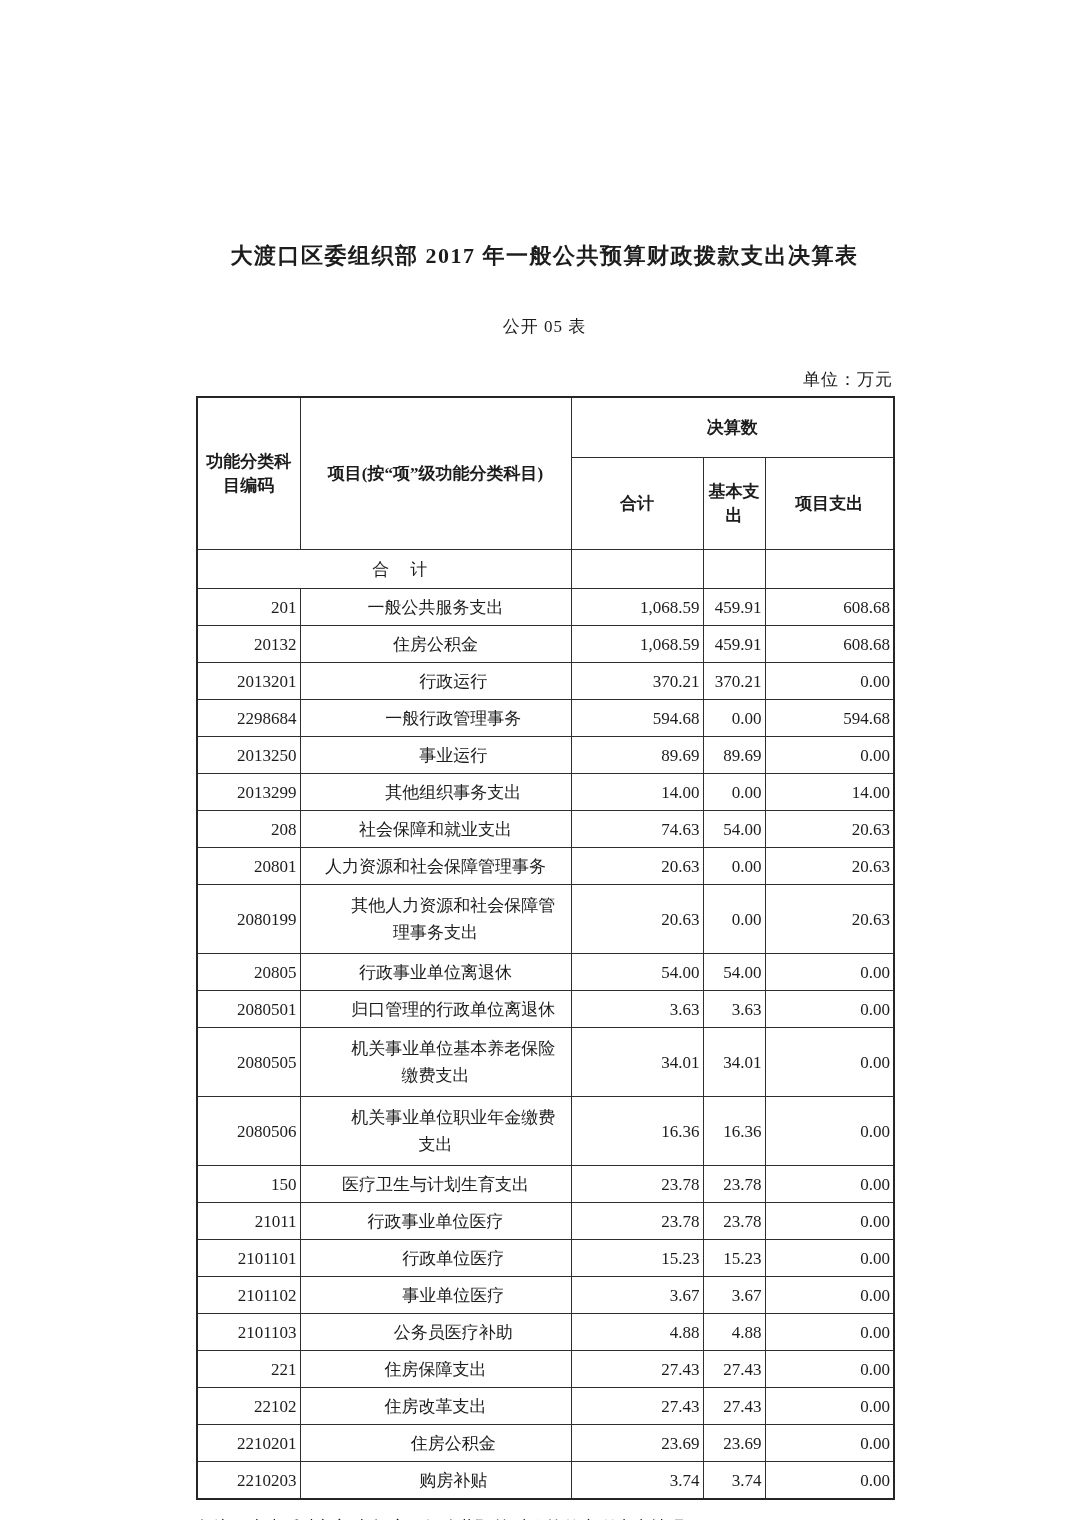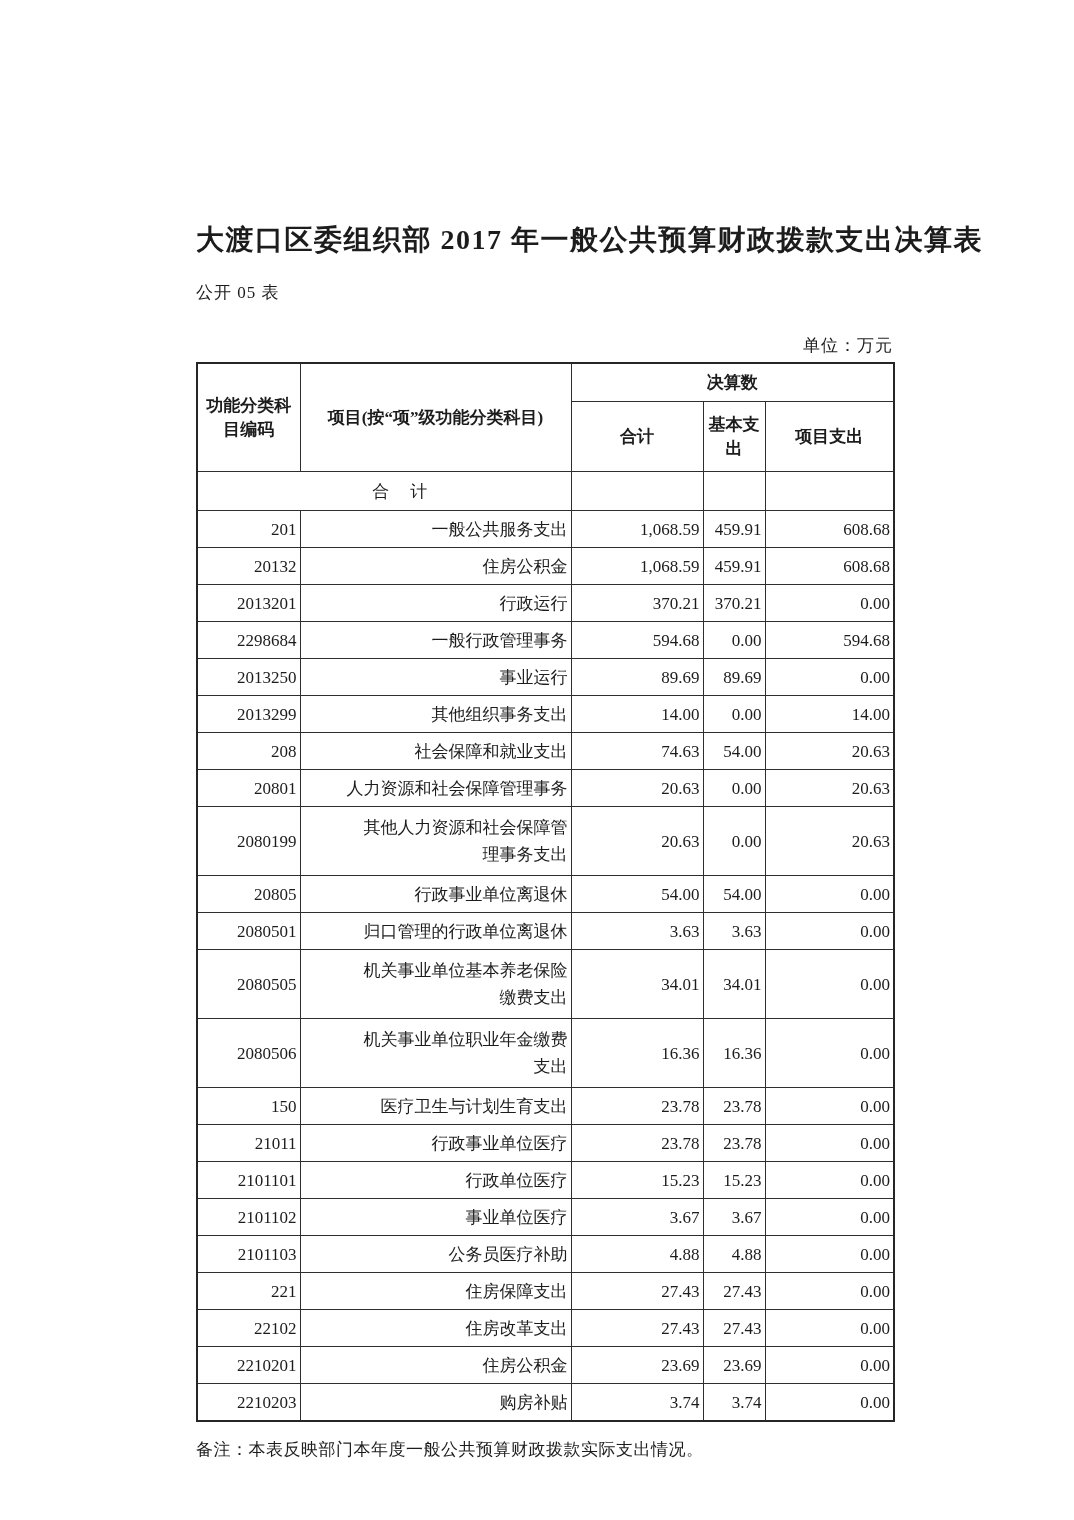--- a/index.html
+++ b/index.html
@@ -17,31 +17,31 @@
   .page {
     box-sizing: border-box;
     width: 1074px;
     height: 1520px;
     padding: 224px 181px 0 196px;
   }
   .content {
     width: 697px;
   }
   .title {
-    margin: 0;
-    text-align: center;
-    font-size: 28px;
+    margin: 16px;
+    text-align: center;
+    font-size: 22px;
     font-weight: bold;
     letter-spacing: 1.5px;
     line-height: 32px;
     white-space: nowrap;
   }
   .meta-open {
-    margin-top: 26px;
-    text-align: left;
+    margin-top: 44px;
+    text-align: center;
     font-size: 17px;
     line-height: 21px;
     letter-spacing: 1px;
   }
   .meta-unit {
     margin-top: 32px;
     margin-bottom: 6px;
     text-align: right;
     font-size: 17px;
     line-height: 21px;
@@ -54,40 +54,40 @@
     border: 2px solid #262626;
   }
   table.budget th, table.budget td {
     border: 1px solid #2e2e2e;
     font-size: 17px;
     overflow: hidden;
   }
   table.budget th {
     font-weight: bold;
     text-align: center;
-    padding: 4px 2px;
+    padding: 15px 2px;
     line-height: 24px;
   }
   th.h-group { height: 29px; }
   tr.subhead th { height: 61px; }
   th.h-item { white-space: nowrap; }
   table.budget td {
     height: 32px;
     line-height: 27px;
     padding: 2px 3px;
     vertical-align: middle;
   }
   tr.tall td { height: 64px; }
   tr.summary-row td { height: 34px; padding-left: 36px; }
   td.cell-code {
     text-align: right;
     padding-left: 5px;
   }
   td.cell-item {
-    text-align: right;
+    text-align: center;
     padding-left: 6px;
     white-space: pre-wrap;
   }
   td.cell-item.item-indent {
     text-indent: 2.1em;
   }
   td.cell-num {
     text-align: right;
     padding-right: 3px;
   }

